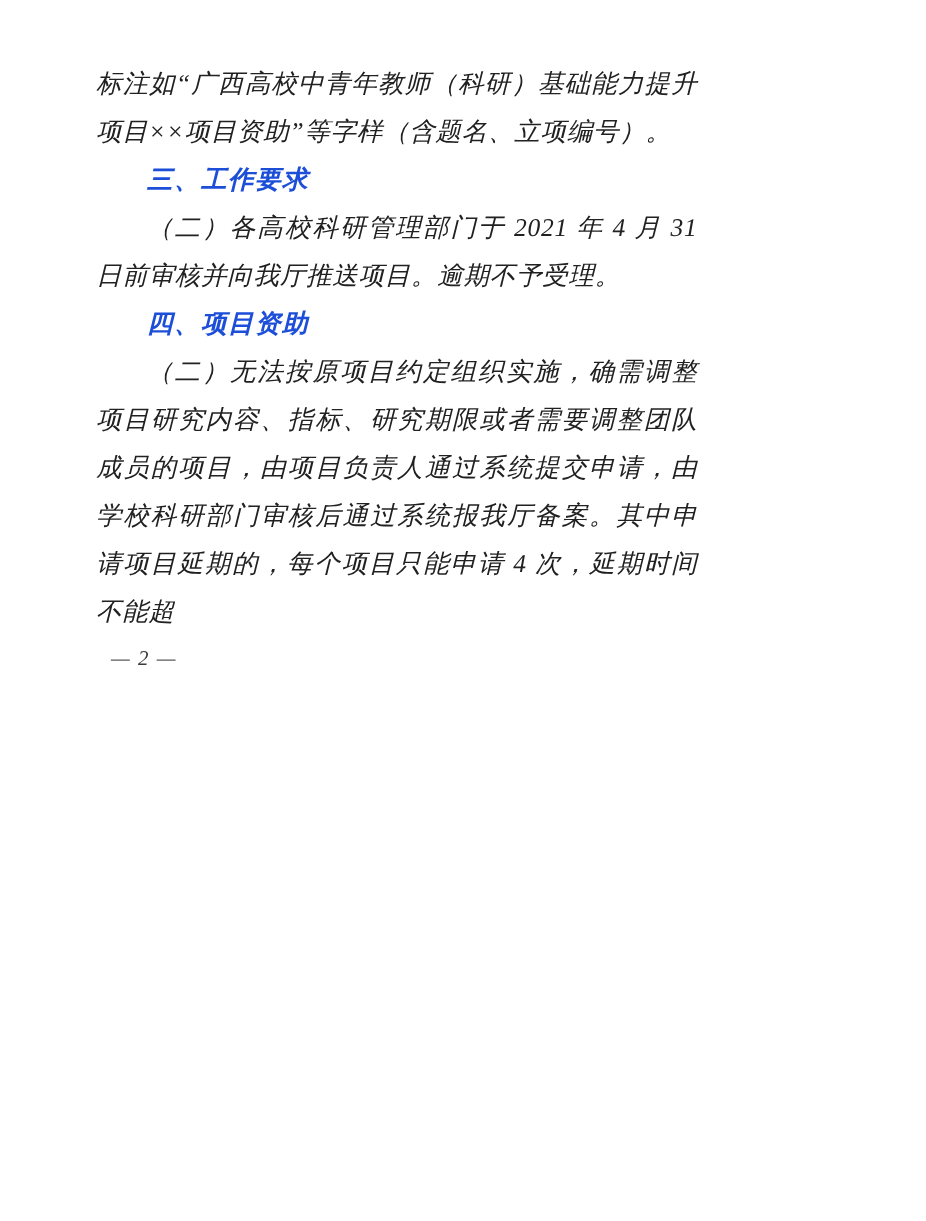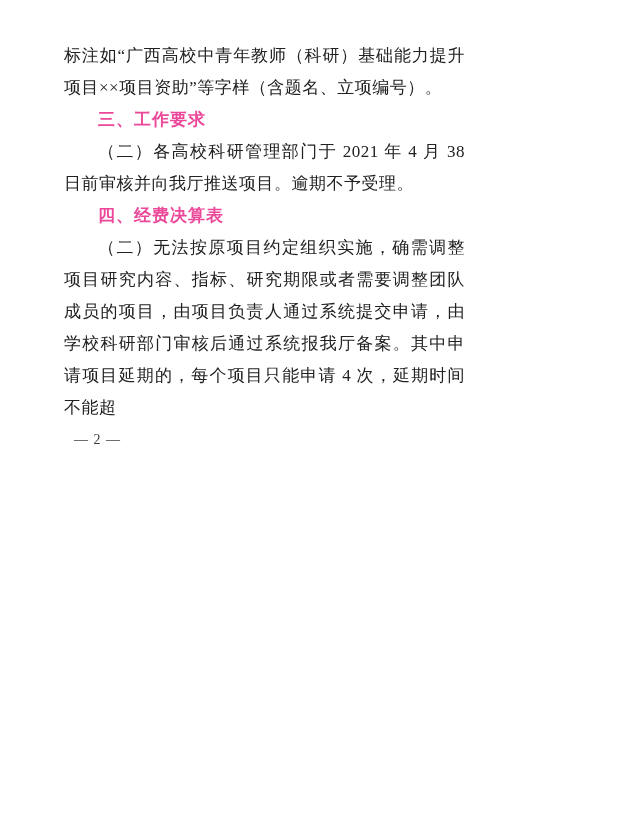--- a/index.html
+++ b/index.html
@@ -8,20 +8,21 @@
     background: #ffffff;
   }
   .page {
     position: relative;
     width: 528px;
     height: 814px;
     background: #ffffff;
     box-sizing: border-box;
     overflow: hidden;
     font-family: "Liberation Serif", "DejaVu Serif", serif;
+    font-style: italic;
   }
   .doc {
     box-sizing: border-box;
     padding: 40px 63px 0 64px;
     color: #212121;
   }
   .para {
     margin: 0;
     font-size: 17px;
     line-height: 32px;
@@ -35,21 +36,21 @@
   .para.no-indent {
     text-indent: 0;
   }
   .heading {
     margin: 0;
     font-family: "Liberation Sans", "DejaVu Sans", sans-serif;
     font-size: 17px;
     line-height: 32px;
     letter-spacing: 1px;
     font-weight: 700;
-    color: #ec4899;
+    color: #1d4ed8;
     text-indent: 2em;
   }
   .footer {
     margin: 6px 0 0 10px;
     font-size: 14px;
     line-height: 20px;
     letter-spacing: 1px;
     color: #3a3a3a;
     font-family: "Liberation Serif", "DejaVu Serif", serif;
   }
@@ -59,23 +60,23 @@
 
 <div class="page">
   <div class="doc">
 
     <p class="para no-indent">标注如“广西高校中青年教师（科研）基础能力提升项目××项目资助”等字样（含题名、立项编号）。</p>
 
     <h2 class="heading">三、工作要求</h2>
 
 
 
-    <p class="para">（二）各高校科研管理部门于 2021 年 4 月 38 日前审核并向我厅推送项目。逾期不予受理。</p>
+    <p class="para">（二）各高校科研管理部门于 2021 年 4 月 31 日前审核并向我厅推送项目。逾期不予受理。</p>
 
-    <h2 class="heading">四、经费决算表</h2>
+    <h2 class="heading">四、项目资助</h2>
 
 
     <p class="para">（二）无法按原项目约定组织实施，确需调整项目研究内容、指标、研究期限或者需要调整团队成员的项目，由项目负责人通过系统提交申请，由学校科研部门审核后通过系统报我厅备案。其中申请项目延期的，每个项目只能申请 4 次，延期时间不能超</p>
 
     <div class="footer">— 2 —</div>
 
   </div>
 </div>
 
 </body></html>

